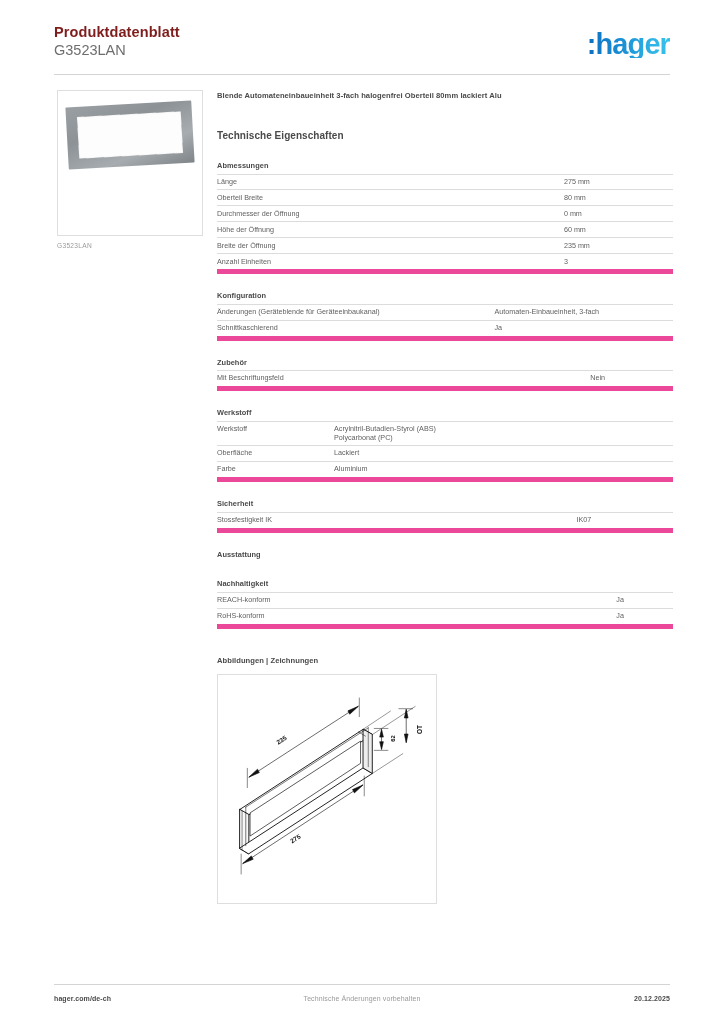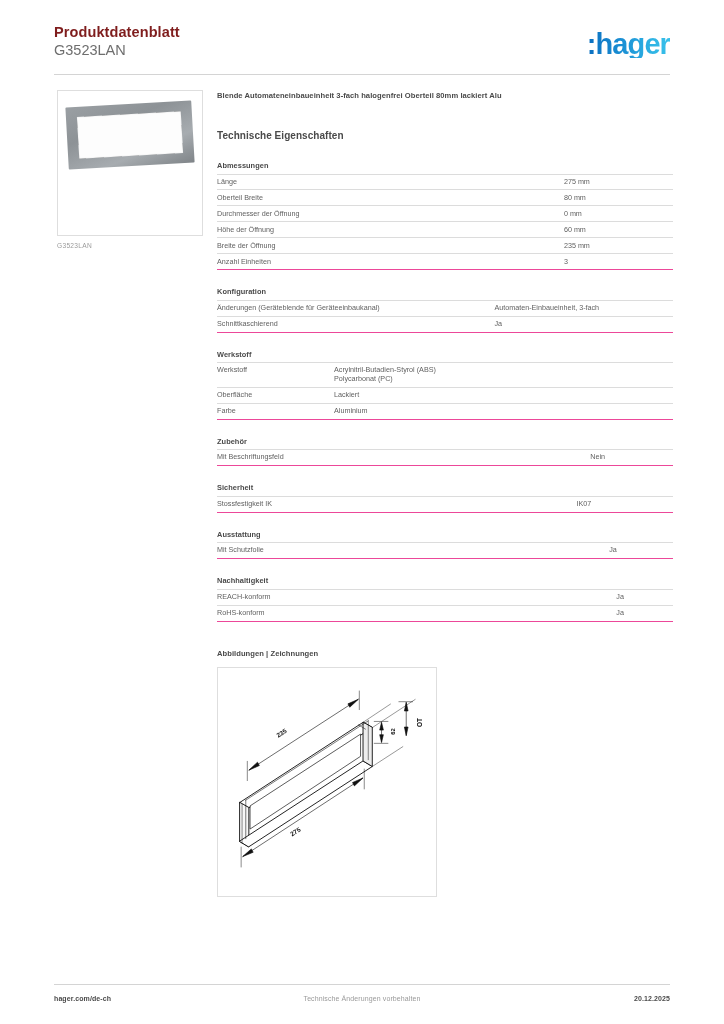--- a/index.html
+++ b/index.html
@@ -147,21 +147,21 @@
     letter-spacing: 0.05px;
   }
   .spec-table {
     width: 100%;
     border-collapse: collapse;
   }
   .spec-table tr {
     border-top: 1px solid #dcdcdc;
   }
   .spec-table tr:last-child {
-    border-bottom: 1px solid #ec4899;
+    border-bottom: 5px solid #ec4899;
   }
   .spec-table td {
     font-size: 7.2px;
     color: #5f5f5f;
     padding: 3.2px 0 3.2px 0;
     line-height: 8.6px;
     vertical-align: top;
   }
   .spec-label { text-align: left; }
   .spec-value { white-space: pre-line; }
@@ -310,71 +310,63 @@
                 <td class="spec-value">Automaten-Einbaueinheit, 3-fach</td>
               </tr>
               <tr>
                 <td class="spec-label">Schnittkaschierend</td>
                 <td class="spec-value">Ja</td>
               </tr>
             </tbody>
           </table>
         </div>
         <div class="spec-group">
+          <div class="group-title">Zubehör</div>
+          <table class="spec-table">
+            <tbody>
+              <tr>
+                <td class="spec-label">Mit Beschriftungsfeld</td>
+                <td class="spec-value">Nein</td>
+              </tr>
+            </tbody>
+          </table>
+        </div>
+        <div class="spec-group">
           <div class="group-title">Werkstoff</div>
           <table class="spec-table">
             <tbody>
               <tr>
                 <td class="spec-label">Werkstoff</td>
                 <td class="spec-value">Acrylnitril-Butadien-Styrol (ABS)
 Polycarbonat (PC)</td>
               </tr>
               <tr>
                 <td class="spec-label">Oberfläche</td>
                 <td class="spec-value">Lackiert</td>
               </tr>
               <tr>
                 <td class="spec-label">Farbe</td>
                 <td class="spec-value">Aluminium</td>
               </tr>
             </tbody>
           </table>
         </div>
         <div class="spec-group">
-          <div class="group-title">Zubehör</div>
-          <table class="spec-table">
-            <tbody>
-              <tr>
-                <td class="spec-label">Mit Beschriftungsfeld</td>
-                <td class="spec-value">Nein</td>
-              </tr>
-            </tbody>
-          </table>
-        </div>
-        <div class="spec-group">
           <div class="group-title">Sicherheit</div>
           <table class="spec-table">
             <tbody>
               <tr>
                 <td class="spec-label">Stossfestigkeit IK</td>
                 <td class="spec-value">IK07</td>
               </tr>
             </tbody>
           </table>
         </div>
         <div class="spec-group">
           <div class="group-title">Ausstattung</div>
-          <table class="spec-table">
-            <tbody>
-              <tr>
-                <td class="spec-label">Mit Schutzfolie</td>
-                <td class="spec-value">Ja</td>
-              </tr>
-            </tbody>
-          </table>
         </div>
         <div class="spec-group">
           <div class="group-title">Nachhaltigkeit</div>
           <table class="spec-table">
             <tbody>
               <tr>
                 <td class="spec-label">REACH-konform</td>
                 <td class="spec-value">Ja</td>
               </tr>
               <tr>

